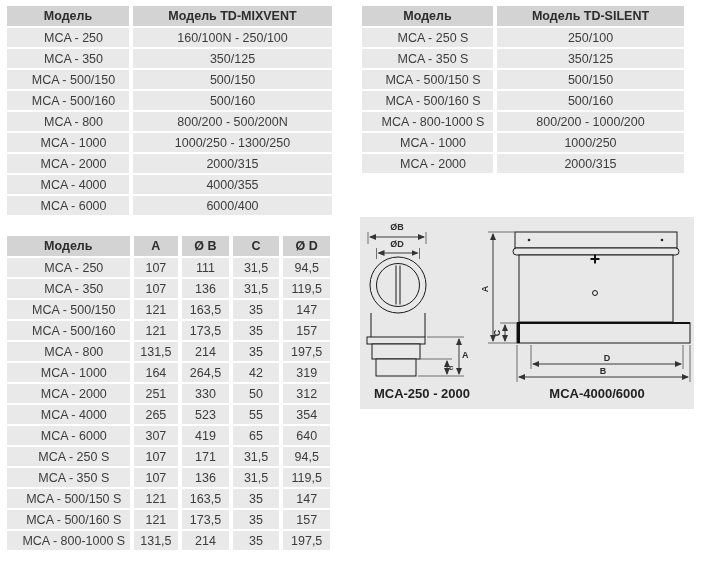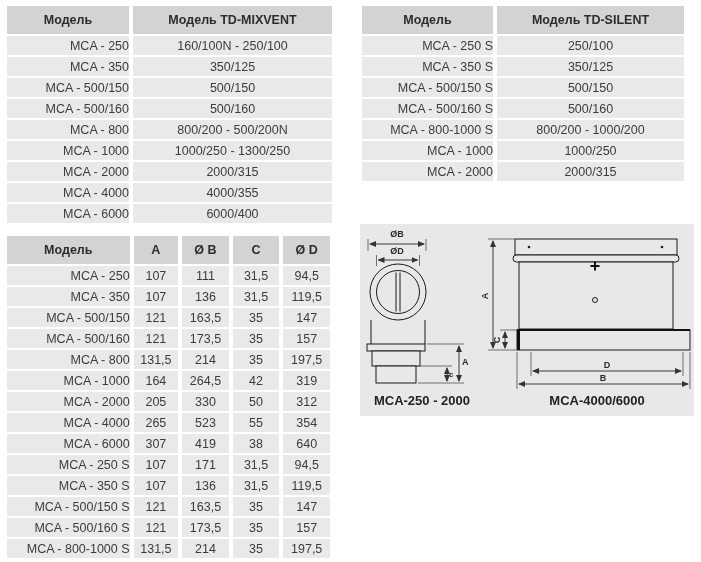--- a/index.html
+++ b/index.html
@@ -7,29 +7,29 @@
     width:701px;height:562px;background:#ffffff;
     font-family:"Liberation Sans",sans-serif;
     position:relative;overflow:hidden;
   }
   table.t{
     border-collapse:separate;border-spacing:4px 2px;
     table-layout:fixed;position:absolute;
   }
   .t th{
     background:#d3d3d3;font-weight:bold;font-size:12.5px;color:#2d2d2d;
-    height:28px;text-align:center;padding:0;white-space:nowrap;overflow:hidden;margin-left:31px;
+    height:20px;text-align:center;padding:0;white-space:nowrap;overflow:hidden;margin-left:31px;
   }
   .t td{
     background:#e9e9e9;font-size:12.5px;color:#3c3c3c;
     height:19px;text-align:center;padding:0;white-space:nowrap;overflow:hidden;
   }
-  .t td.model{text-align:right;padding-left:11px;}
+  .t td.model{text-align:center;padding-left:11px;}
   #diagram-box{
-    position:absolute;left:360px;top:224px;width:334px;height:192px;
+    position:absolute;left:360px;top:217px;width:334px;height:192px;
     background:#e8e8e8;
   }
   svg text{font-family:"Liberation Sans",sans-serif;}
   .obj{stroke:#1a1a1a;stroke-width:1;fill:none;}
   .objf{stroke:#1a1a1a;stroke-width:1;fill:#e8e8e8;}
   .dim{stroke:#3a3a3a;stroke-width:1;fill:none;}
   .ext{stroke:#6e6e6e;stroke-width:1;fill:none;}
   .dimlbl{font-size:9px;font-weight:bold;fill:#2b2b2b;}
   .dimlbl-sm{font-size:8px;font-weight:bold;fill:#2b2b2b;}
   .cap{font-size:13px;font-weight:bold;fill:#222222;}
@@ -186,37 +186,37 @@
       </tr>
       <tr>
         <td class="model">MCA - 1000</td>
         <td>164</td>
         <td>264,5</td>
         <td>42</td>
         <td>319</td>
       </tr>
       <tr>
         <td class="model">MCA - 2000</td>
-        <td>205</td>
+        <td>251</td>
         <td>330</td>
         <td>50</td>
         <td>312</td>
       </tr>
       <tr>
         <td class="model">MCA - 4000</td>
         <td>265</td>
         <td>523</td>
         <td>55</td>
         <td>354</td>
       </tr>
       <tr>
         <td class="model">MCA - 6000</td>
         <td>307</td>
         <td>419</td>
-        <td>38</td>
+        <td>65</td>
         <td>640</td>
       </tr>
       <tr>
         <td class="model">MCA - 250 S</td>
         <td>107</td>
         <td>171</td>
         <td>31,5</td>
         <td>94,5</td>
       </tr>
       <tr>

